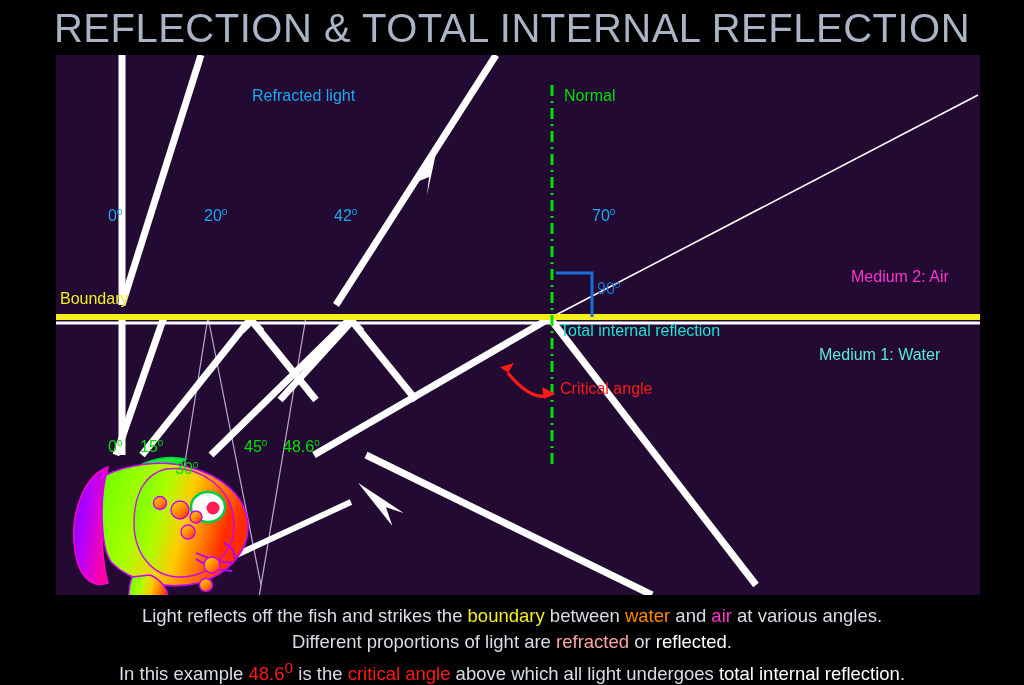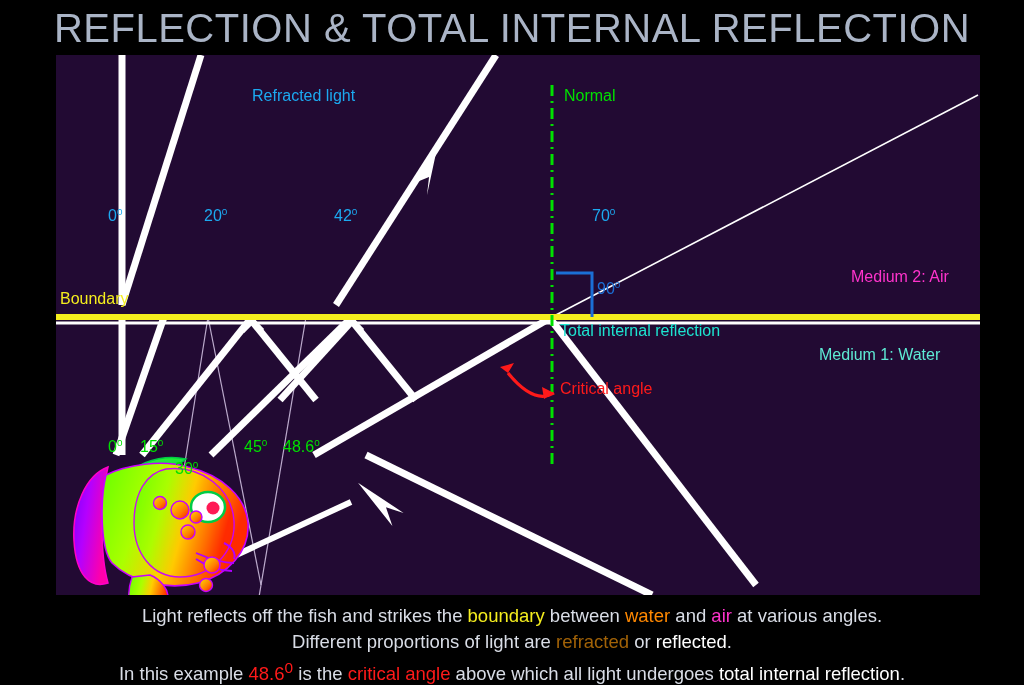--- a/index.html
+++ b/index.html
@@ -32,21 +32,21 @@
   .lbl{ position:absolute; white-space:nowrap; font-size:16px; }
   .lbl sup{ font-size:0.62em; vertical-align:super; line-height:0; }
 
   #caption{
     position:absolute; left:0; top:603px; width:1024px;
     text-align:center; line-height:26px; font-size:18.5px;
     color:#d9dde6;
   }
   #caption .line{ display:block; }
   .c-yellow{color:#f5ee1e;} .c-orange{color:#ff8800;}
-  .c-magenta{color:#ff33cc;} .c-blue{color:#a16207;margin-top:36px;}
+  .c-magenta{color:#ff33cc;} .c-blue{color:#fca5a5;margin-top:36px;}
   .c-cyan{color:#ffffff;} .c-red{color:#ff1a1a;}
 </style>
 </head>
 <body>
 
 <div id="root">
 
   <div id="title">REFLECTION &amp; TOTAL INTERNAL REFLECTION</div>
 
   <div id="panel">

